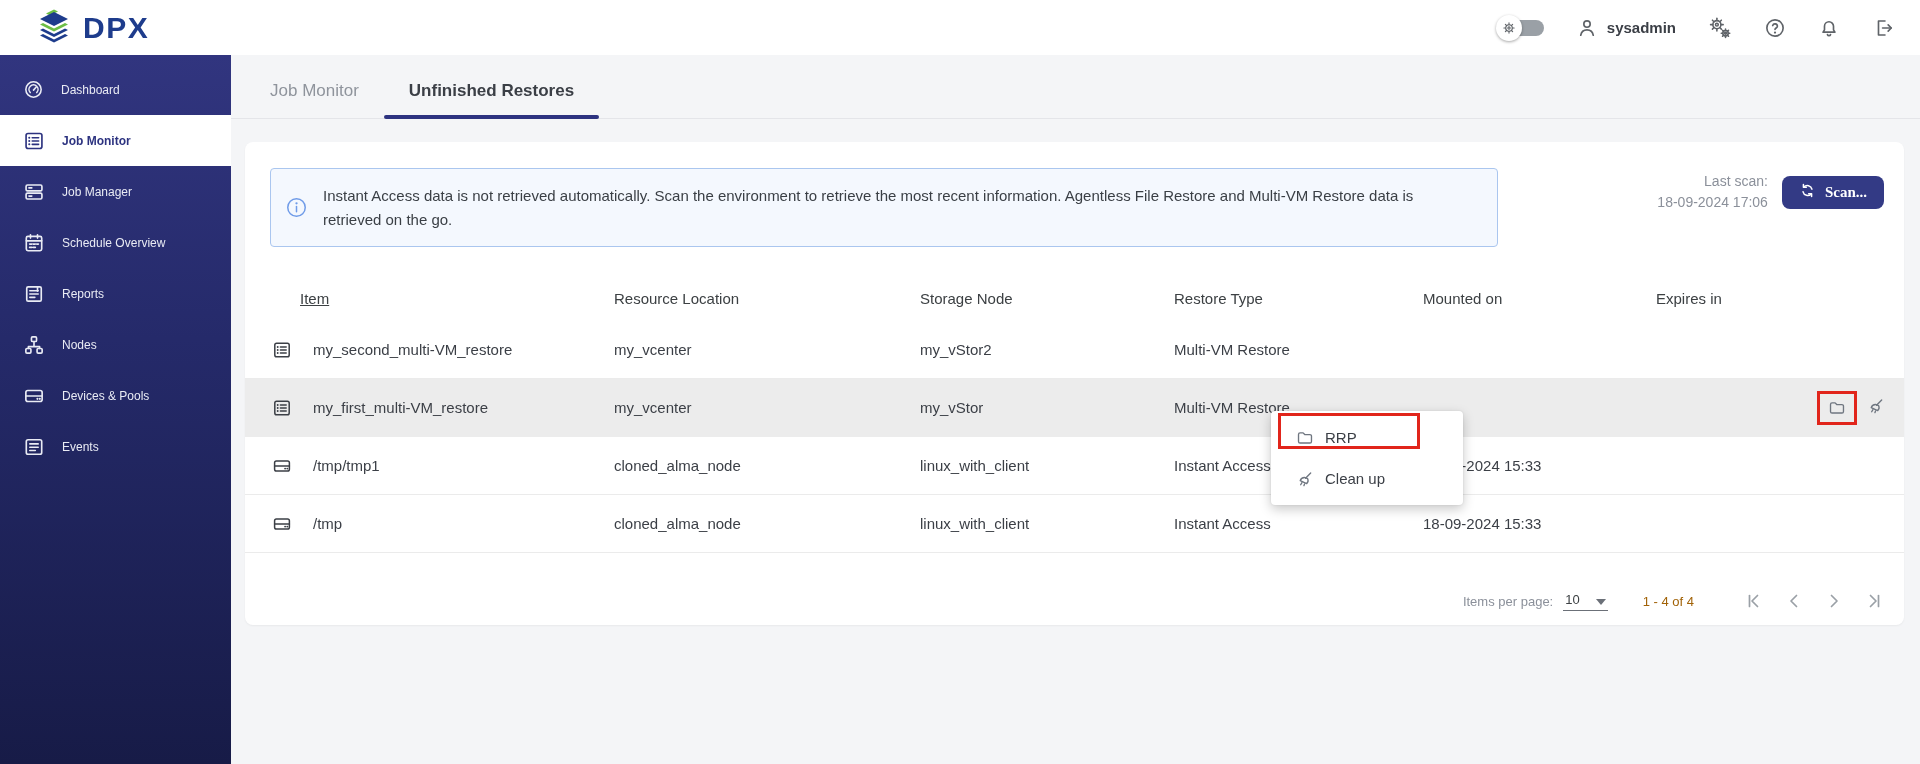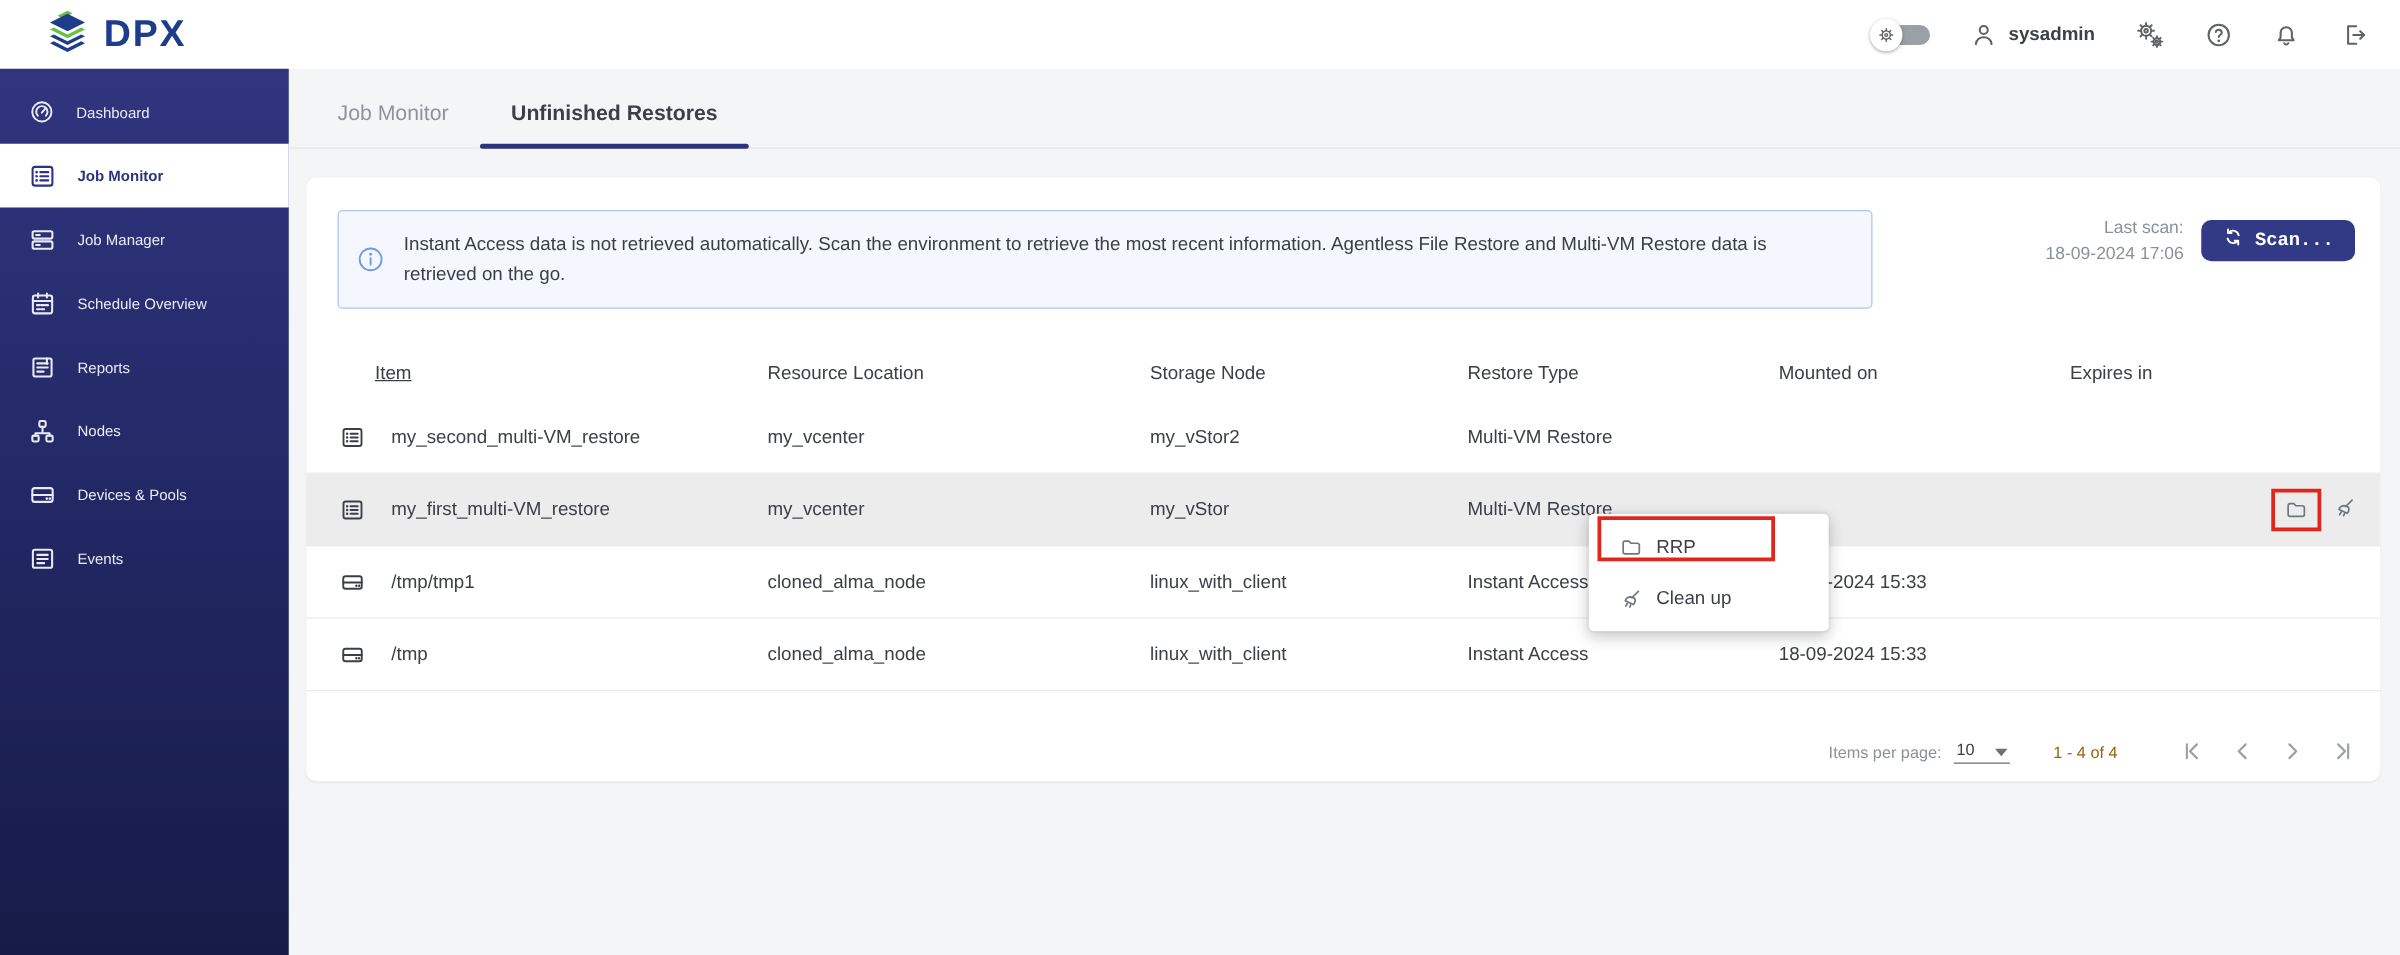--- a/index.html
+++ b/index.html
@@ -32,21 +32,21 @@
   .tab.active::after { content:""; position:absolute; left:0; right:0; bottom:-1px; height:4px; background:#2d3380; border-radius:3px; }
 
   
   .card { position:absolute; left:14px; top:87px; width:1659px; height:483px; background:#fff; border-radius:8px; box-shadow:0 1px 2px rgba(0,0,0,.05); }
   .banner-row { display:flex; align-items:flex-start; padding:26px 20px 0 25px; }
   .banner { width:1228px; min-height:79px; border:1px solid #aac6ef; background:#f4f8fe; border-radius:4px; padding:13px 30px 13px 14px; display:flex; align-items:center; gap:15px; }
   .info-circle { color:#6f9be8; flex:none; display:flex; }
   .banner-text { font-size:15px; color:#3a3f45; line-height:1.6; }
   .scan-area { margin-left:auto; display:flex; align-items:center; gap:14px; padding-top:3px; }
   .last-scan { text-align:right; color:#8b909a; font-size:14px; line-height:1.5; white-space:nowrap; }
-  .scan-btn { height:33px; background:#333a85; color:#fff; border:none; border-radius:8px; font-family:Liberation Mono, monospace; font-weight:700; font-size:15px; display:flex; align-items:center; gap:9px; padding:0 17px; cursor:pointer; }
+  .scan-btn { height:33px; background:#333a85; color:#fff; border:none; border-radius:8px; font-family:Liberation Serif, serif; font-weight:700; font-size:15px; display:flex; align-items:center; gap:9px; padding:0 17px; cursor:pointer; }
 
   
   .table { margin-top:28px; }
   .thead, .trow { display:grid; grid-template-columns:342px 306px 254px 249px 233px 1fr; align-items:center; padding-left:27px; }
   .thead { height:46px; font-size:15px; color:#3c4043; }
   .thead .th:first-child { padding-left:28px;text-decoration:underline; }
   .trow { height:58px; border-bottom:1px solid #ebebeb; font-size:15px; color:#3b3f46; position:relative; }
   .trow.highlight { background:#ececec; border-bottom-color:#ececec; }
   .cell { white-space:nowrap; overflow:hidden; }
   .cell-item { display:flex; align-items:center; gap:21px; }

